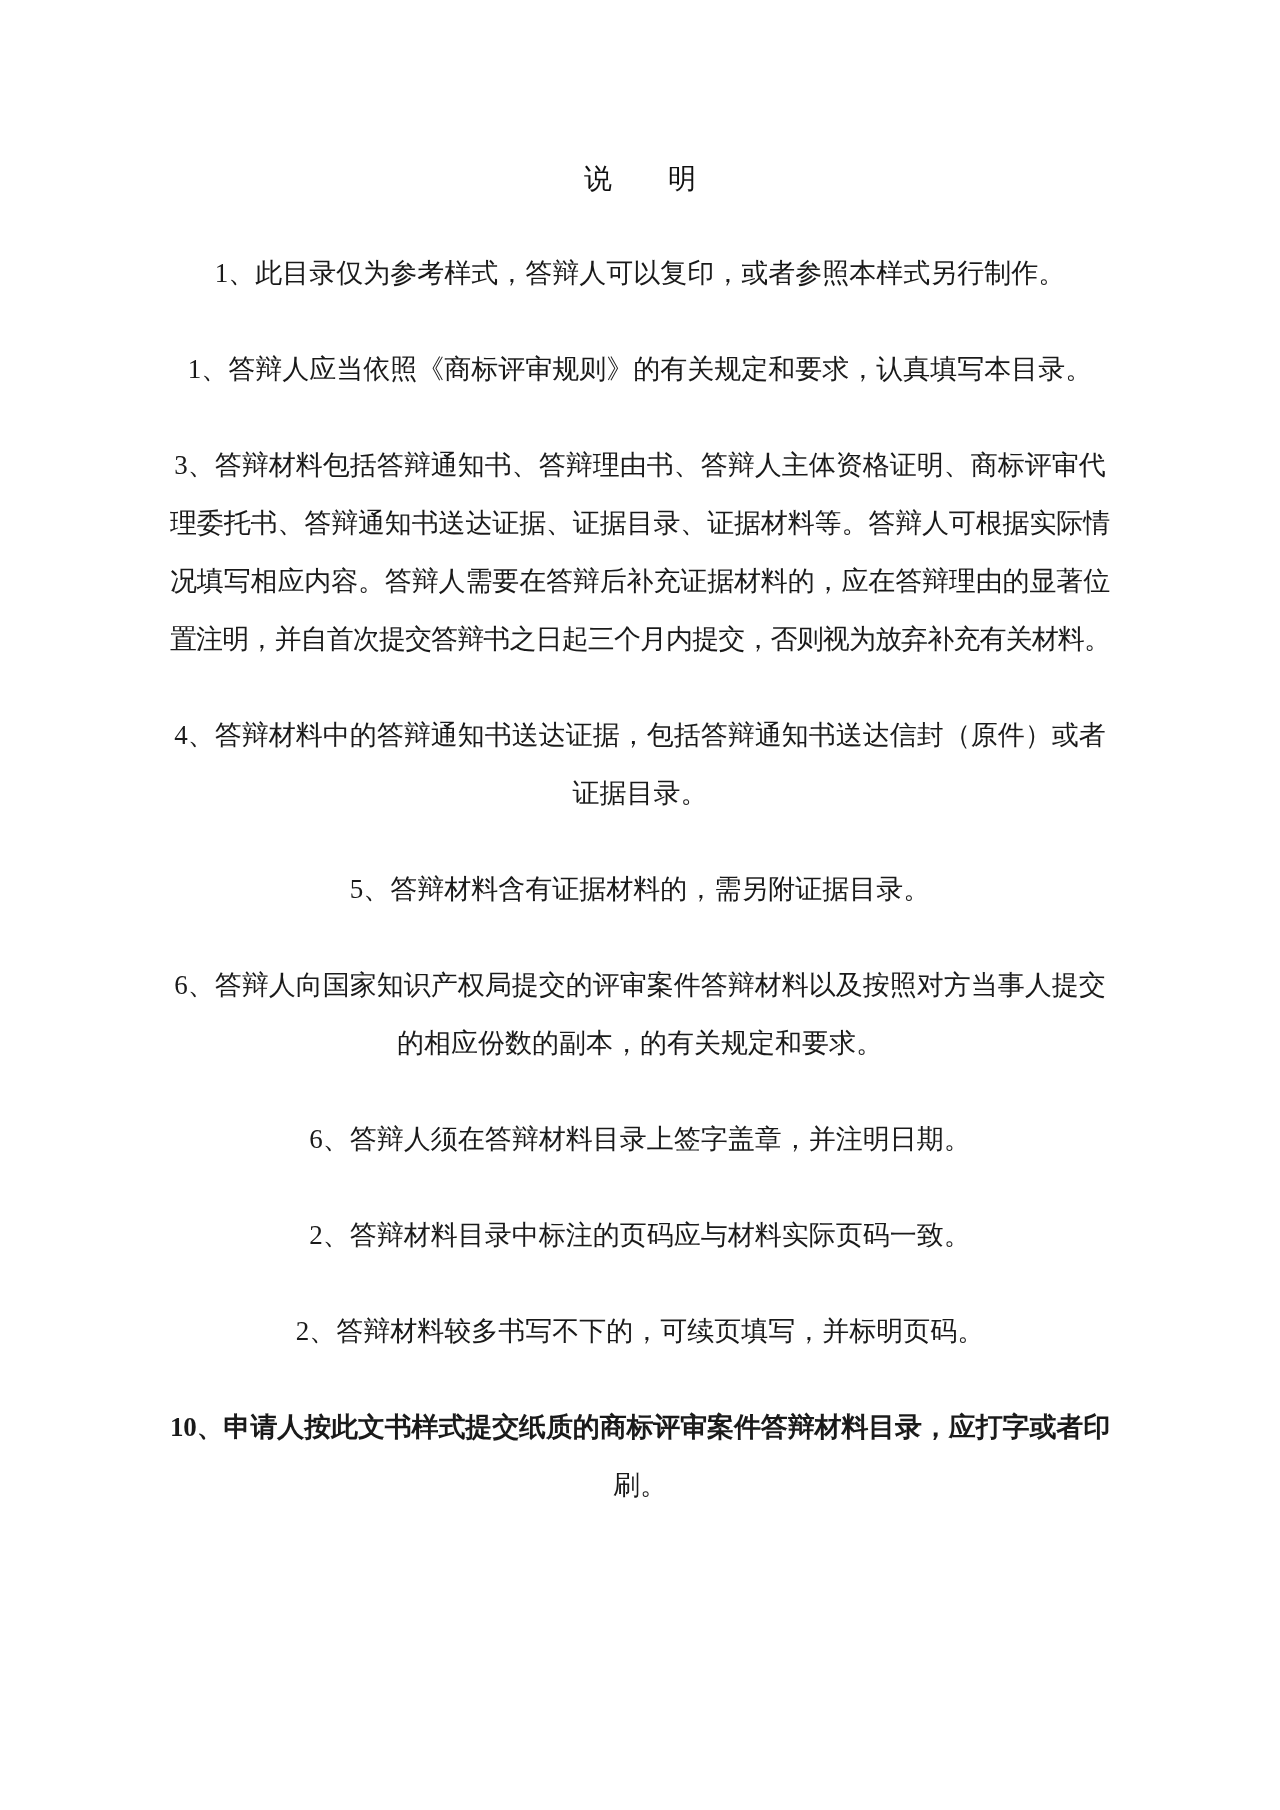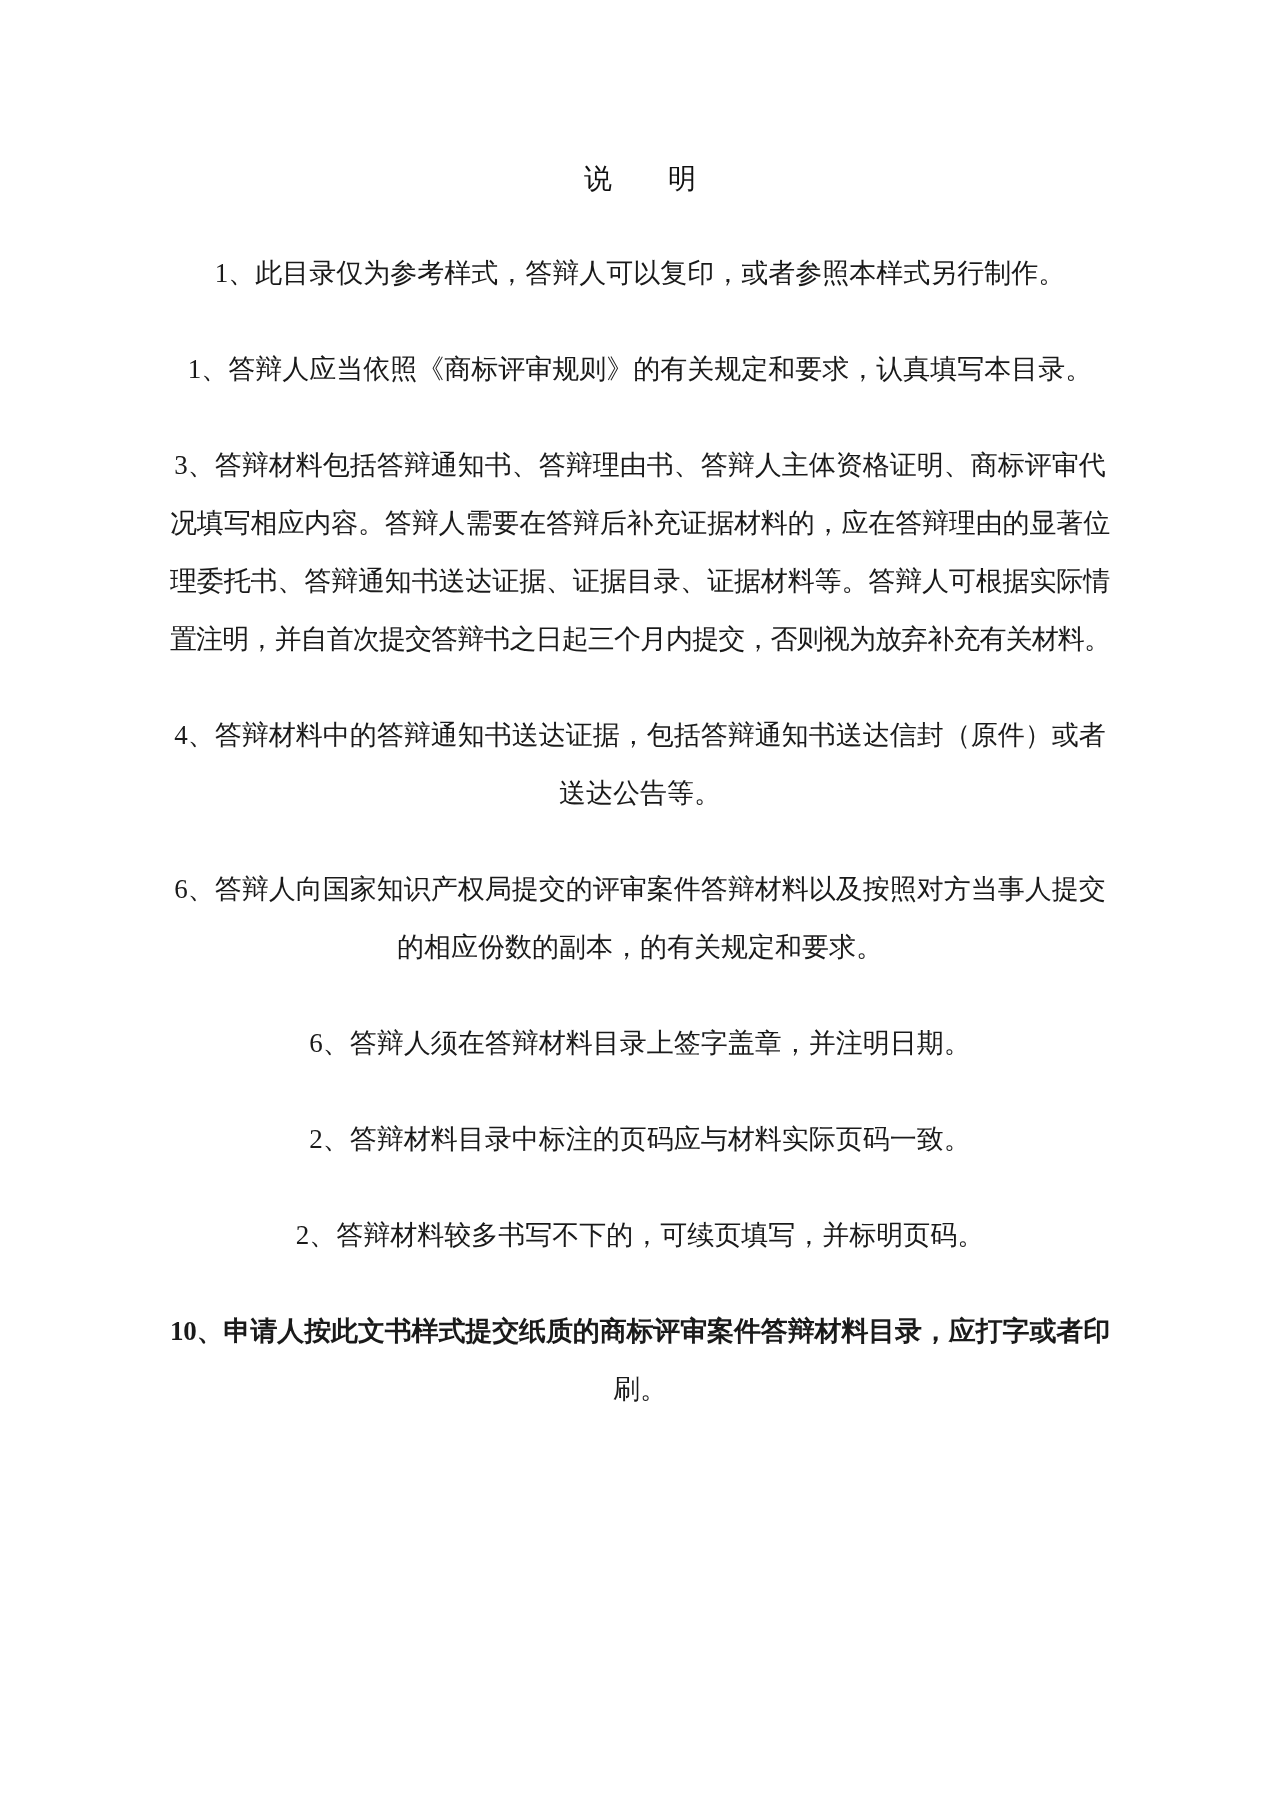--- a/index.html
+++ b/index.html
@@ -49,27 +49,30 @@
   <h1 class="doc-title">说　　明</h1>
   <div id="paragraphs">
       <div class="para">
         <div class="line">1、此目录仅为参考样式，答辩人可以复印，或者参照本样式另行制作。</div>
       </div>
       <div class="para">
         <div class="line">1、答辩人应当依照《商标评审规则》的有关规定和要求，认真填写本目录。</div>
       </div>
       <div class="para">
         <div class="line just">3、答辩材料包括答辩通知书、答辩理由书、答辩人主体资格证明、商标评审代</div>
+        <div class="line just" style="letter-spacing: -0.142857px;">理委托书、答辩通知书送达证据、证据目录、证据材料等。答辩人可根据实际情</div>
         <div class="line just" style="letter-spacing: -0.142857px;">况填写相应内容。答辩人需要在答辩后补充证据材料的，应在答辩理由的显著位</div>
-        <div class="line just" style="letter-spacing: -0.142857px;">理委托书、答辩通知书送达证据、证据目录、证据材料等。答辩人可根据实际情</div>
         <div class="line" style="letter-spacing: -0.888889px;">置注明，并自首次提交答辩书之日起三个月内提交，否则视为放弃补充有关材料。</div>
       </div>
       <div class="para">
         <div class="line just">4、答辩材料中的答辩通知书送达证据，包括答辩通知书送达信封（原件）或者</div>
-        <div class="line">送达公告等。</div>
+        <div class="line">证据目录。</div>
+      </div>
+      <div class="para">
+        <div class="line">5、答辩材料含有证据材料的，需另附证据目录。</div>
       </div>
       <div class="para">
         <div class="line just">6、答辩人向国家知识产权局提交的评审案件答辩材料以及按照对方当事人提交</div>
         <div class="line">的相应份数的副本，的有关规定和要求。</div>
       </div>
       <div class="para">
         <div class="line">6、答辩人须在答辩材料目录上签字盖章，并注明日期。</div>
       </div>
       <div class="para">
         <div class="line">2、答辩材料目录中标注的页码应与材料实际页码一致。</div>

